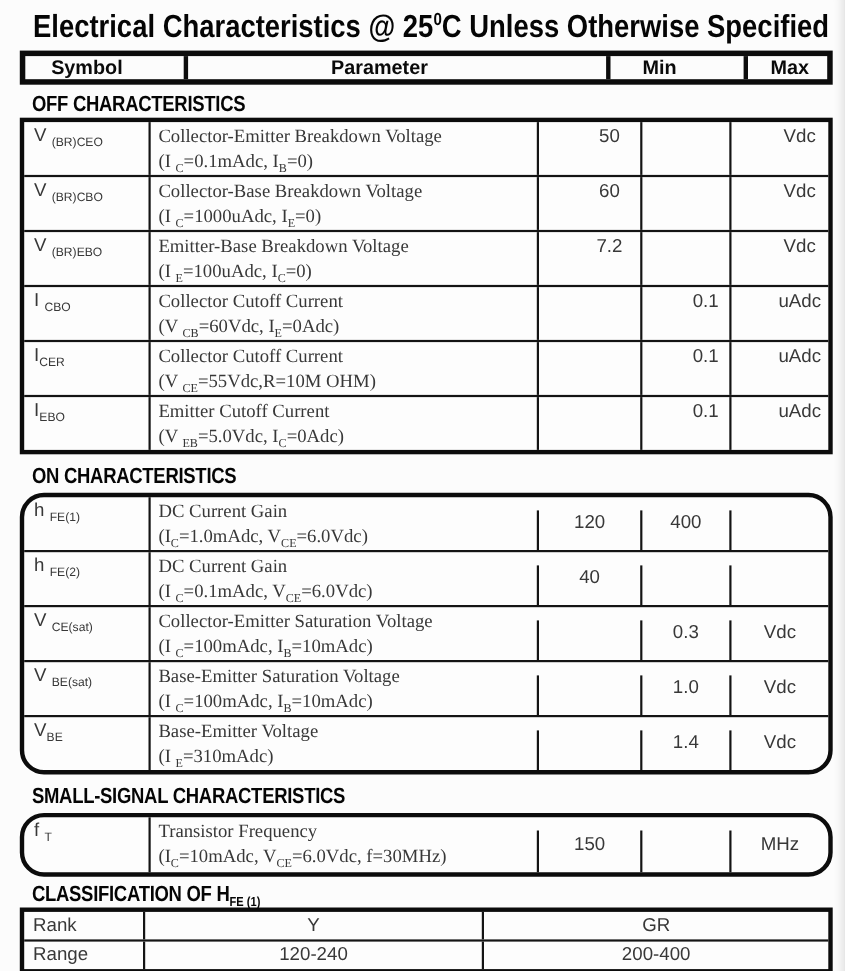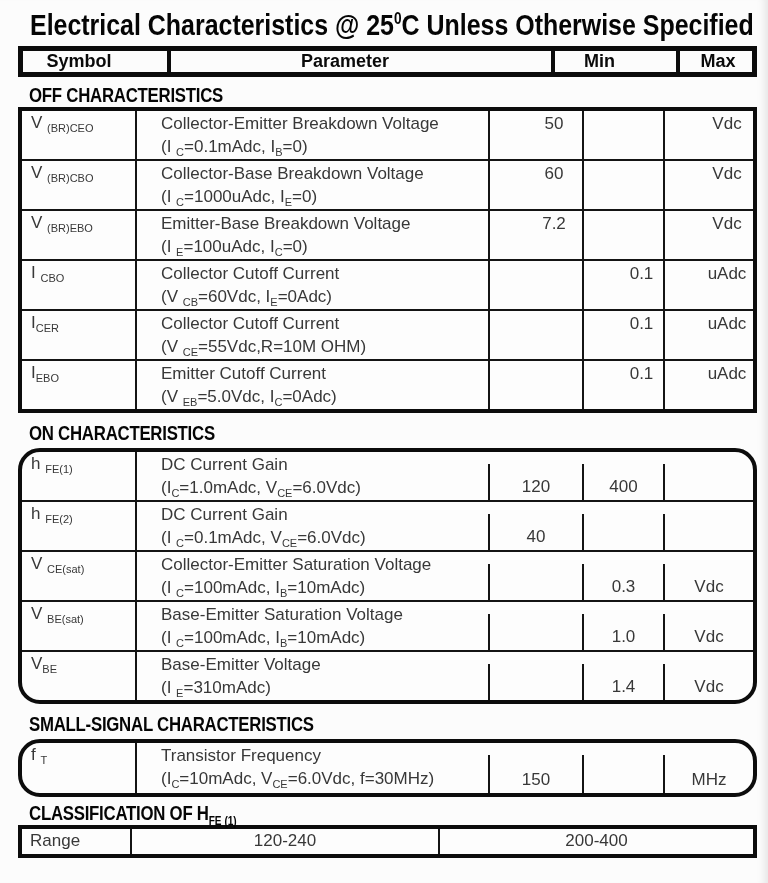--- a/index.html
+++ b/index.html
@@ -22,25 +22,25 @@
   .sect sub{font-size:0.60em;letter-spacing:0;}
   
   .tbl{margin:1px 0 0 18px;width:739px;box-sizing:border-box;border:4px solid #0c0c0c;background:#fdfdfd;}
   .trow{display:grid;grid-template-columns:113px 353px 94px 81px 1fr;height:48px;}
   .tbl.tall .trow{height:50px;}
   .trow + .trow{border-top:2px solid #141414;}
   .trow .cell + .cell{border-left:2px solid #141414;}
   .cell{overflow:hidden;box-sizing:border-box;}
   .sym{padding:2px 0 0 9px;font-size:17px;}
   sub{font-size:11px;line-height:0;}
-  .par{padding:1px 0 0 24px;font-size:17px;}
+  .par{padding:1px 0 0 7px;font-size:17px;font-family:Liberation Serif, serif;}
   .pname,.pcond{line-height:23px;white-space:nowrap;}
   .val{display:flex;justify-content:center;font-size:17px;}
   .vtop .val{align-items:flex-start;padding-top:3px;padding-left:36px;}
-  .vbot .val{align-items:flex-end;padding-bottom:3px;margin-top:12px;}
+  .vbot .val{align-items:flex-end;padding-bottom:15px;margin-top:12px;}
   
   .ctbl{margin:1px 0 0 18px;width:739px;box-sizing:border-box;border:4px solid #0c0c0c;background:#fdfdfd;}
   .crow{display:grid;grid-template-columns:108px 308px 1fr;height:25px;}
   .crow + .crow{border-top:2px solid #141414;text-align:right;}
   .crow .ccell + .ccell{border-left:2px solid #141414;}
   .ccell{display:flex;align-items:center;font-size:17px;overflow:hidden;}
   .ccell.lbl{padding-left:8px;justify-content:flex-start;}
   .ccell.ctr{justify-content:center;}
   .m9{margin-top:9px;}
   .m5{margin-top:5px;}
@@ -194,20 +194,25 @@
       <div class="cell val">150</div>
       <div class="cell val"></div>
       <div class="cell val">MHz</div>
     </div>
   </div>
 
   <div class="sect m5">CLASSIFICATION OF H<sub>FE (1)</sub></div>
 
   <div class="ctbl">
     <div class="crow">
+      <div class="ccell lbl">Rank</div>
+      <div class="ccell ctr">Y</div>
+      <div class="ccell ctr">GR</div>
+    </div>
+    <div class="crow">
       <div class="ccell lbl">Range</div>
       <div class="ccell ctr">120-240</div>
       <div class="ccell ctr">200-400</div>
     </div>
   </div>
 
 </div>
 </div>
 
 </body></html>

